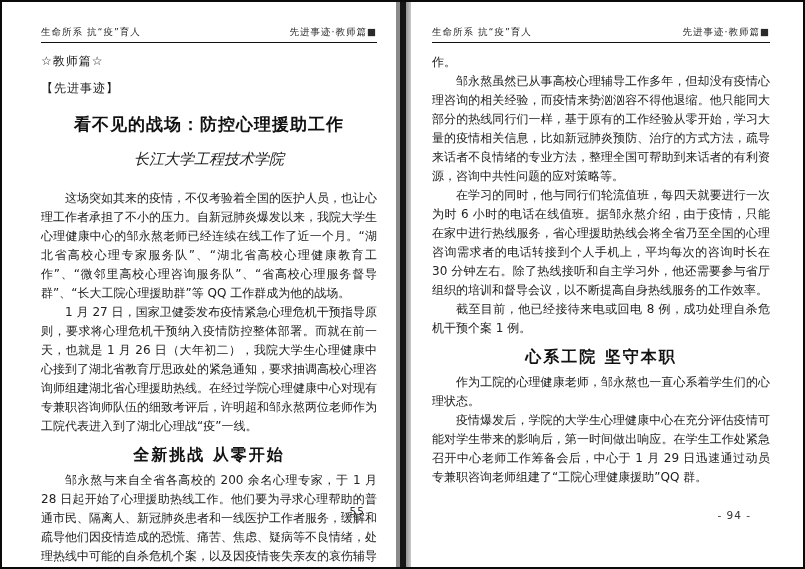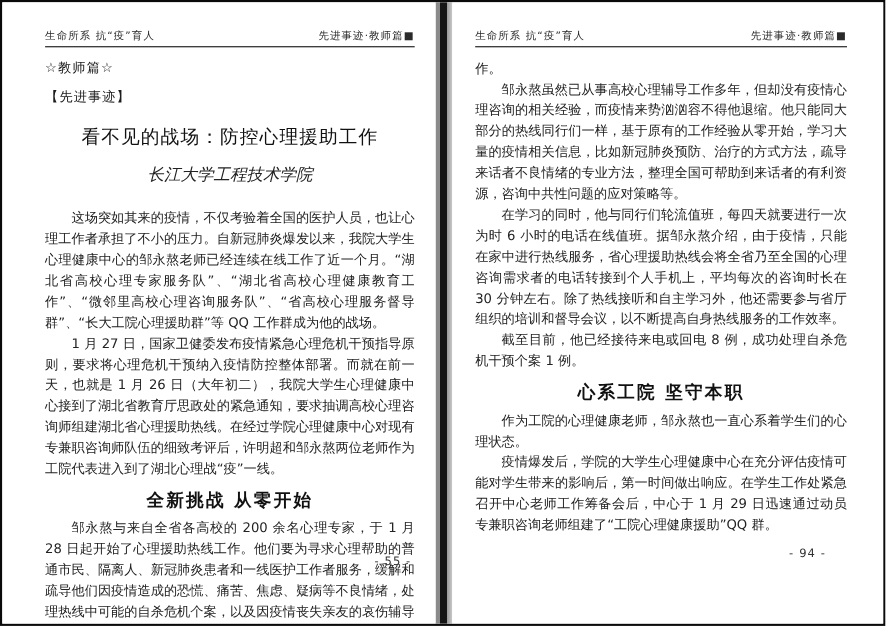--- a/index.html
+++ b/index.html
@@ -1,58 +1,58 @@
 <!DOCTYPE html>
 <html><head>
 <meta charset="utf-8">
 <style>
   html,body{margin:0;padding:0;background:#ffffff;}
   body{font-family:"DejaVu Sans","Liberation Sans",sans-serif;color:#1c1c1c;}
   .spread{
     width:805px;height:569px;box-sizing:border-box;
-    border:2px solid #0a0a0a;background:#e5e5e5;
+    border:2px solid #0a0a0a;background:#3b82f6;
     display:flex;flex-direction:row;overflow:hidden;
   }
   .page{
     position:relative;background:#ffffff;box-sizing:border-box;
     height:100%;overflow:hidden;
   }
   .page.left{width:394px;padding:24px 19px 60px 39px;}
   .page.right{width:392px;padding:24px 33px 60px 21px;}
   .spine{
     width:15px;height:100%;flex:0 0 auto;
     background:linear-gradient(to right,#8a8a8a 0%,#8a8a8a 25%,#151515 27%,#151515 66%,#9a9a9a 70%,#c9c9c9 100%);
   }
   .running-header{
     display:flex;justify-content:space-between;align-items:flex-end;
     font-size:9.5px;letter-spacing:1px;color:#2a2a2a;
     border-bottom:1.5px solid #111;padding-bottom:3px;margin-bottom:10px;
   }
   .tag-line{font-size:12px;margin:10px 0 0 0;color:#1c1c1c;letter-spacing:1px;}
   .doc-title{
-    font-size:17px;font-weight:normal;text-align:center;
+    font-size:17px;font-weight:bold;text-align:center;
     margin:16px 0 14px 0;letter-spacing:1px;color:#111;
   }
   .institution{
     text-align:center;font-style:italic;font-size:15px;
     font-family:"DejaVu Serif","Liberation Serif",serif;
     margin:10px 0 20px 0;color:#222;
   }
   .page-body{font-size:12px;line-height:19px;text-align:justify;color:#222;}
   .page-body p{margin:0;text-indent:2em;}
   .page-body p.no-indent{text-indent:0;}
   .section-heading{
     font-size:16px;font-weight:bold;text-align:center;
     margin:9px 0 7px 0;letter-spacing:2px;color:#111;
   }
   .page-number{
     position:absolute;font-size:10.5px;color:#333;letter-spacing:1px;
   }
   .page.left .page-number{right:22px;bottom:50px;}
-  .page.right .page-number{right:52px;bottom:58px;}
+  .page.right .page-number{right:52px;bottom:46px;}
 </style>
 </head>
 <body>
 
 <div class="spread">
 
   <div class="page left">
     <div class="running-header">
       <span>生命所系  抗“疫”育人</span>
       <span>先进事迹·教师篇■</span>

